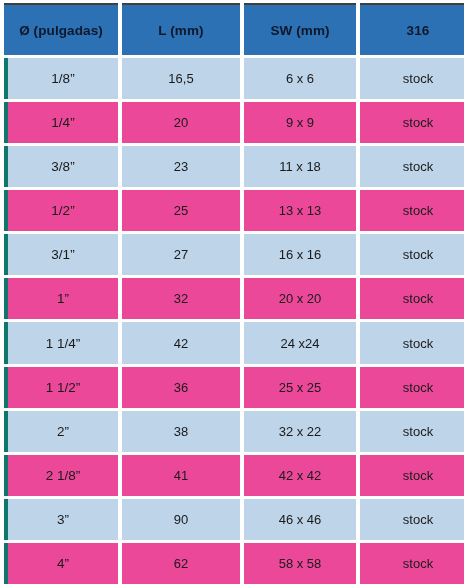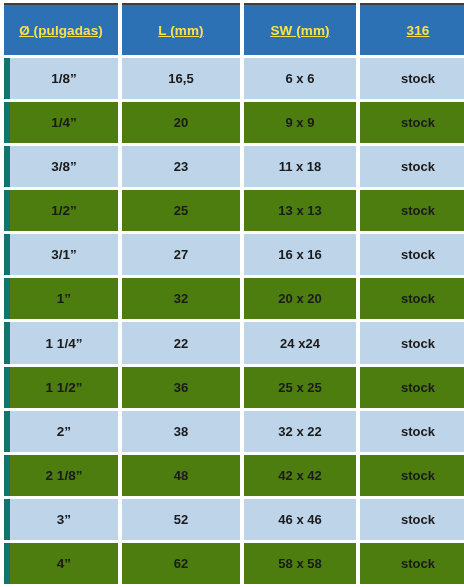--- a/index.html
+++ b/index.html
@@ -27,56 +27,55 @@
 
   
   .col-dia  { width: 114px; }
   .col-l    { width: 118px; }
   .col-sw   { width: 112px; }
   .col-mat  { width: 116px; }
 
   
   thead th {
     background: #2d71b5;
-    color: #fde047;
+    color: #0f172a;
     font-size: 13.5px;
     font-weight: bold;
     text-align: center;
     vertical-align: middle;
     height: 50px;
     padding: 0;
     border: 0;
     border-top: 2px solid #3f3f3f;
     letter-spacing: 0.1px;
-    text-decoration: underline;
   }
 
   
   tbody td {
     height: 41px;
     padding: 0;
     text-align: center;
     vertical-align: middle;
     color: #1a1a1a;
     font-size: 13px;
     border: 0;
   }
 
   tbody tr.row-dark td { background: #bdd4e9; }
-  tbody tr.row-light td { background: #4d7c0f; text-align: center; }
+  tbody tr.row-light td { background: #ec4899; text-align: center; }
 
   tbody td.cell-dia {
-    font-weight: bold;
+    font-weight: normal;
     font-size: 13.5px;
-    border-left: 6px solid #0f766e;
+    border-left: 4px solid #0f766e;
   }
 
   tbody td.cell-val,
   tbody td.cell-mat {
-    font-weight: bold;
+    font-weight: normal;
   }
 </style>
 </head>
 <body>
 
 <table class="spec-table">
   <colgroup>
     <col class="col-dia">
     <col class="col-l">
     <col class="col-sw">
@@ -122,45 +121,45 @@
         <td class="cell-mat">stock</td>
       </tr>
       <tr class="row-light">
         <td class="cell-dia">1”</td>
         <td class="cell-val">32</td>
         <td class="cell-val">20 x 20</td>
         <td class="cell-mat">stock</td>
       </tr>
       <tr class="row-dark">
         <td class="cell-dia">1 1/4”</td>
-        <td class="cell-val">22</td>
+        <td class="cell-val">42</td>
         <td class="cell-val">24 x24</td>
         <td class="cell-mat">stock</td>
       </tr>
       <tr class="row-light">
         <td class="cell-dia">1 1/2”</td>
         <td class="cell-val">36</td>
         <td class="cell-val">25 x 25</td>
         <td class="cell-mat">stock</td>
       </tr>
       <tr class="row-dark">
         <td class="cell-dia">2”</td>
         <td class="cell-val">38</td>
         <td class="cell-val">32 x 22</td>
         <td class="cell-mat">stock</td>
       </tr>
       <tr class="row-light">
         <td class="cell-dia">2 1/8”</td>
-        <td class="cell-val">48</td>
+        <td class="cell-val">41</td>
         <td class="cell-val">42 x 42</td>
         <td class="cell-mat">stock</td>
       </tr>
       <tr class="row-dark">
         <td class="cell-dia">3”</td>
-        <td class="cell-val">52</td>
+        <td class="cell-val">90</td>
         <td class="cell-val">46 x 46</td>
         <td class="cell-mat">stock</td>
       </tr>
       <tr class="row-light">
         <td class="cell-dia">4”</td>
         <td class="cell-val">62</td>
         <td class="cell-val">58 x 58</td>
         <td class="cell-mat">stock</td>
       </tr>
     </tbody>

